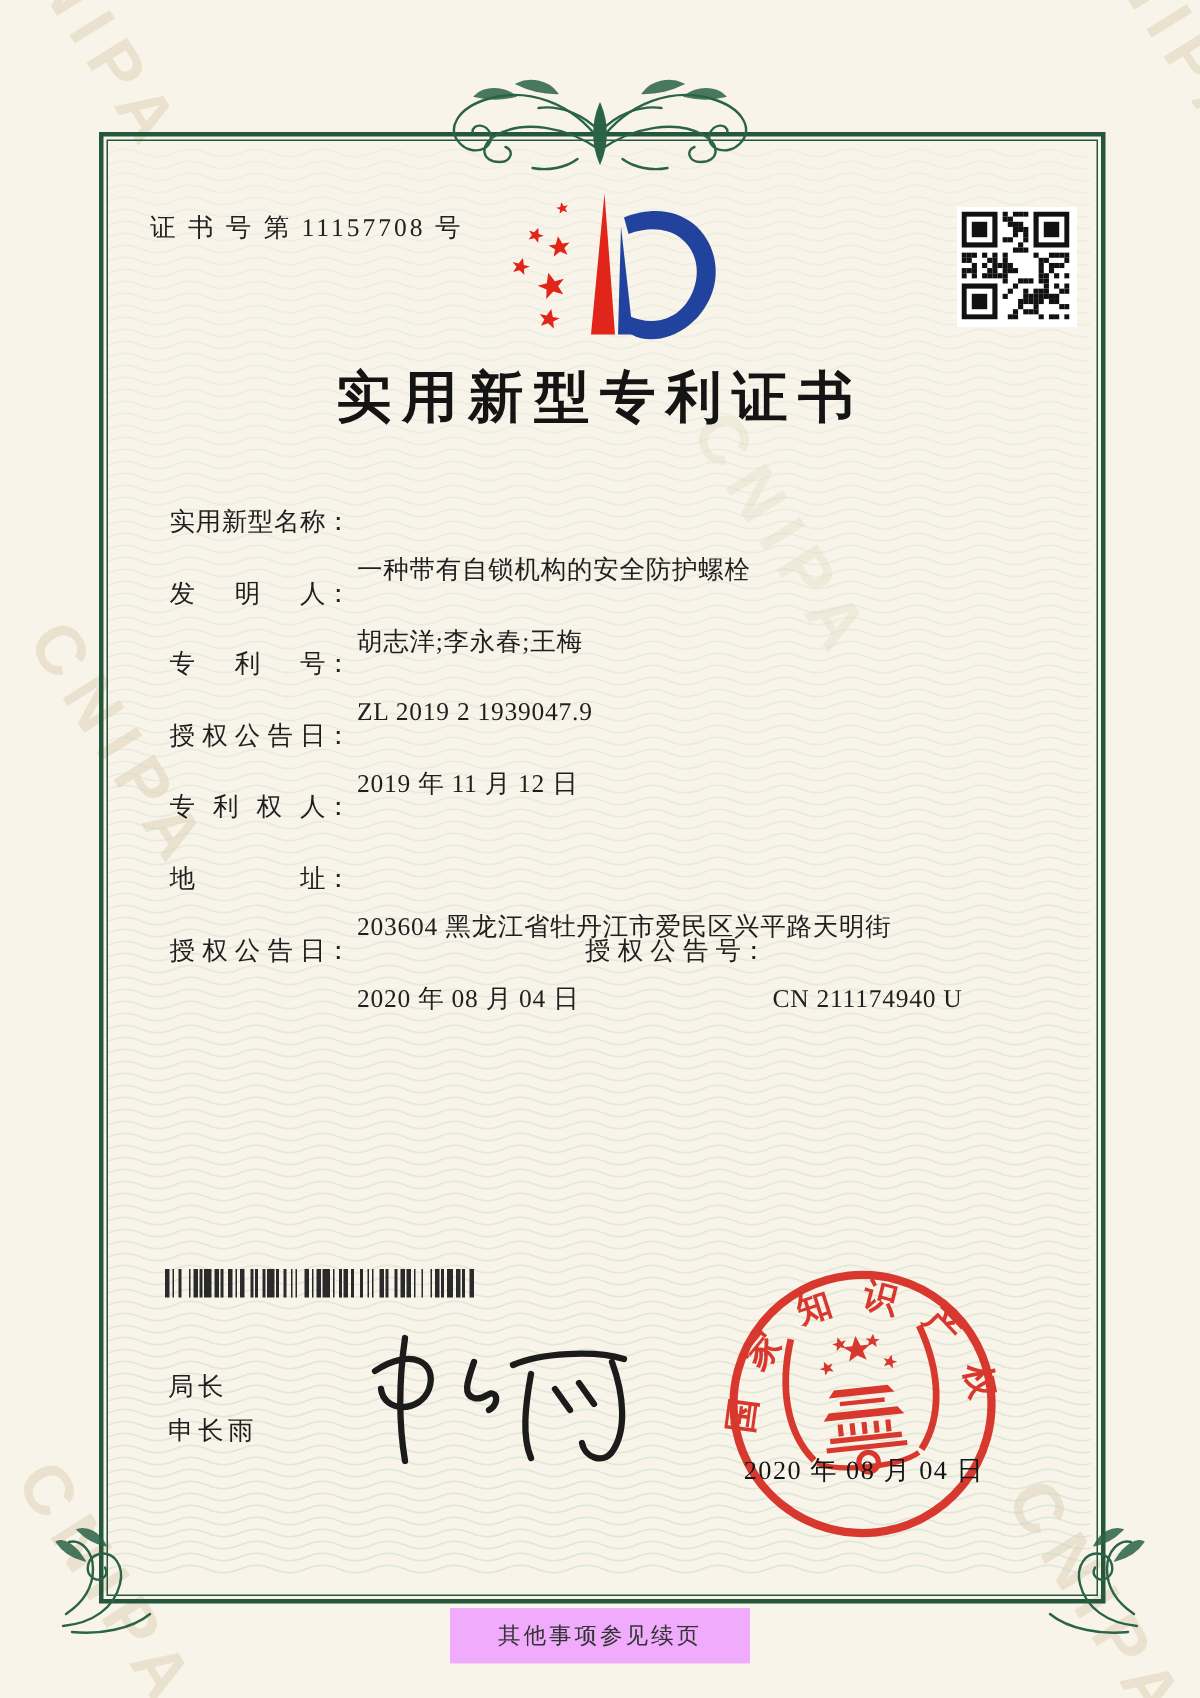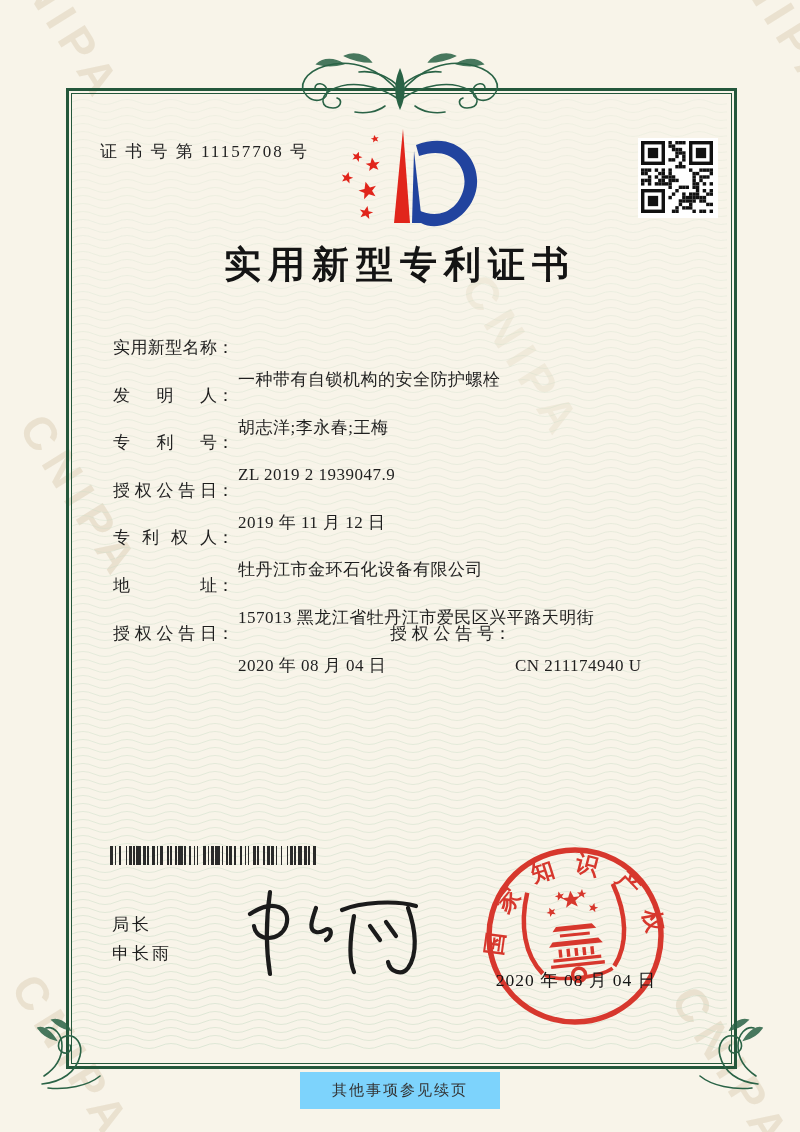--- a/index.html
+++ b/index.html
@@ -57,21 +57,21 @@
   .seal-date{
     position:absolute;left:470px;top:968px;width:212px;text-align:center;
     font-size:17.5px;letter-spacing:1px;color:#151515;z-index:3;
   }
   .page-info{
     position:absolute;left:0;right:0;top:1028px;text-align:center;
     font-size:14.5px;letter-spacing:2px;color:#2a2a2a;
   }
   .cont-note{
     position:absolute;left:50%;top:1072px;transform:translateX(-50%);
-    background:#7dd3fc;padding:9px 32px;font-size:15px;letter-spacing:2px;color:#333;
+    background:#f0abfc;padding:9px 32px;font-size:15px;letter-spacing:2px;color:#333;
     z-index:2;
   }
   .ornament{position:absolute;z-index:2;}
 </style>
 </head>
 <body>
 
 <svg width="0" height="0" style="position:absolute" aria-hidden="true">
   <defs>
     <path id="star5" d="M0,-10 L2.94,-3.09 9.51,-3.09 4.19,0.97 6.21,7.33 0,3.6 -6.21,7.33 -4.19,0.97 -9.51,-3.09 -2.94,-3.09 Z"></path>
@@ -413,26 +413,25 @@
         <span class="fvalue">ZL 2019 2 1939047.9</span>
     </div>
     <div class="frow">
       <span class="flabel">授权公告日</span>
         <span class="fcolon">：</span>
         <span class="fvalue">2019 年 11 月 12 日</span>
     </div>
     <div class="frow">
       <span class="flabel">专利权人</span>
         <span class="fcolon">：</span>
-        <span class="fvalue">牡丹江市金环石化设备有限公司</span>
     </div>
     <div class="frow">
       <span class="flabel">地址</span>
         <span class="fcolon">：</span>
-        <span class="fvalue">157013 黑龙江省牡丹江市爱民区兴平路天明街</span>
+        <span class="fvalue">203604 黑龙江省牡丹江市爱民区兴平路天明街</span>
     </div>
     <div class="frow frow7">
       <span class="flabel">授权公告日</span>
         <span class="fcolon">：</span>
         <span class="fvalue">2020 年 08 月 04 日</span>
       <span class="pair2">
         <span class="flabel">授权公告号</span>
           <span class="fcolon">：</span>
           <span class="fvalue">CN 211174940 U</span>
       </span>

